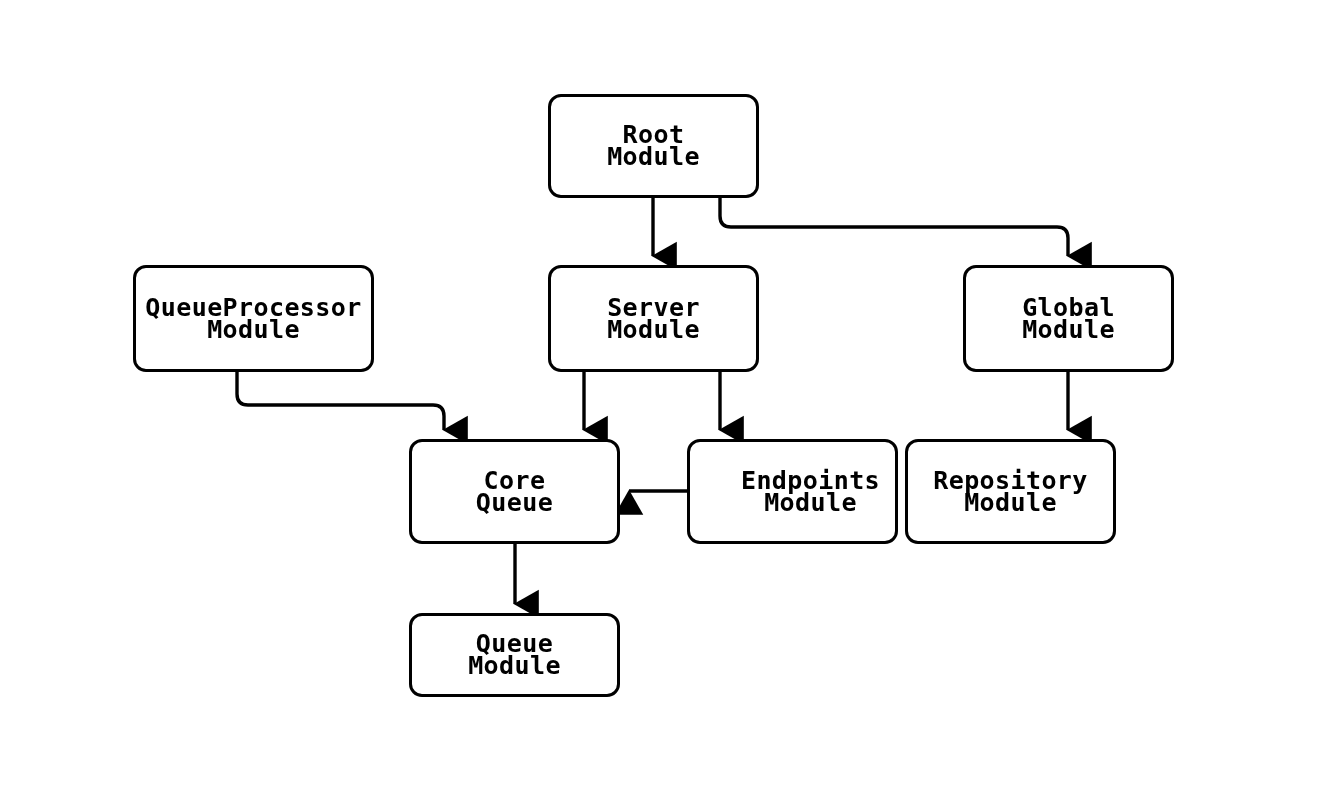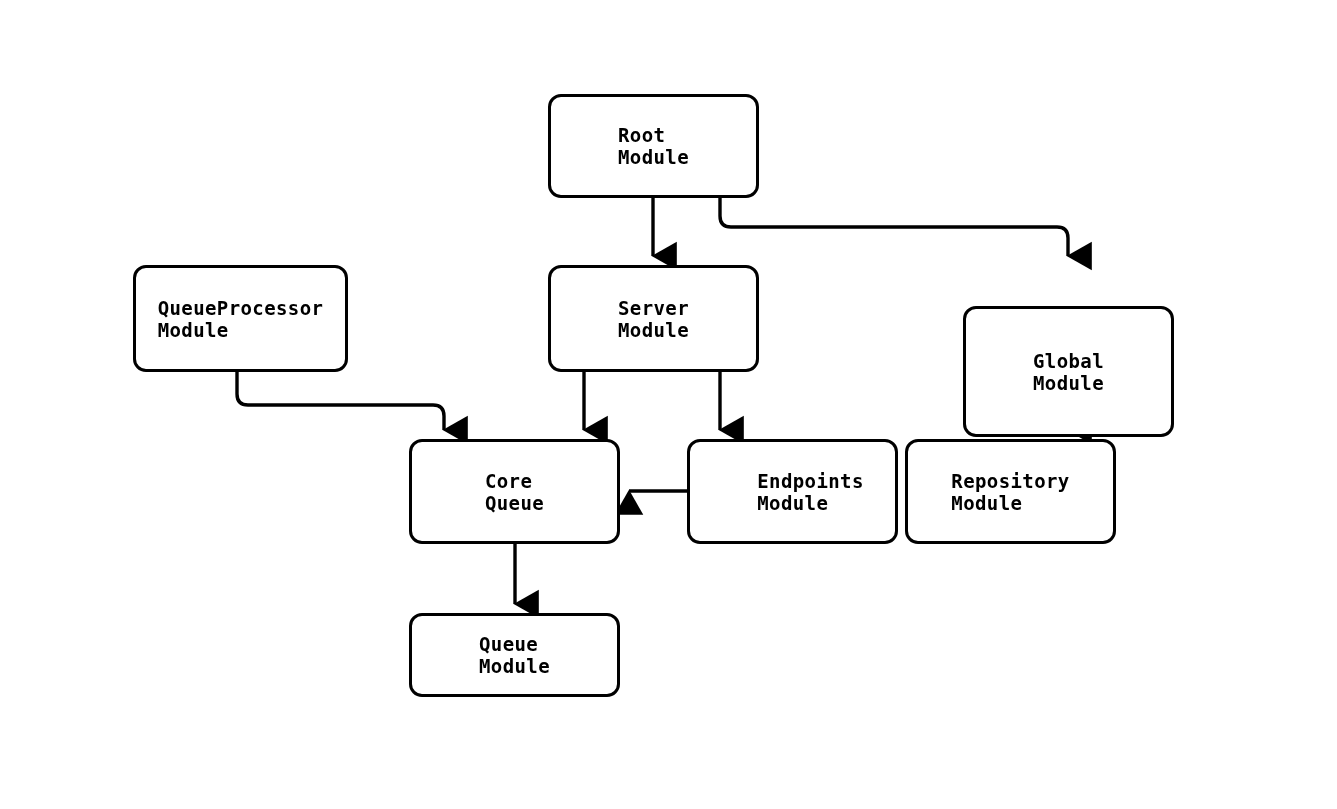--- a/index.html
+++ b/index.html
@@ -33,25 +33,25 @@
     background: #ffffff;
     border: 3.5px solid #000000;
     border-radius: 13px;
     display: flex;
     align-items: center;
     justify-content: center;
     z-index: 2;
   }
   .node-label {
     font-family: "DejaVu Sans Mono", "Liberation Mono", monospace;
-    font-size: 19px;
+    font-size: 25px;
     line-height: 22px;
     font-weight: 700;
     color: #000000;
-    text-align: left;
+    text-align: center;
     white-space: pre;
     letter-spacing: 0.4px;
   }
 </style>
 </head>
 <body>
 
 <div id="diagram-root">
 
   <svg id="edge-layer" width="1337" height="809" viewBox="0 0 1337 809" xmlns="http://www.w3.org/2000/svg">
@@ -70,31 +70,31 @@
         <path d="M 1068 372 L 1068 430" marker-end="url(#arrowhead-down)"></path>
         <path d="M 515 544 L 515 604" marker-end="url(#arrowhead-down)"></path>
       </g>
   </svg>
 
   <div class="node" style="left: 548px; top: 94px; width: 211px; height: 104px;">
     <span class="node-label">Root
 Module</span>
   </div>
 
-  <div class="node" style="left: 133px; top: 265px; width: 215px; height: 107px;">
+  <div class="node" style="left: 133px; top: 265px; width: 241px; height: 107px;">
     <span class="node-label">QueueProcessor
 Module</span>
   </div>
 
   <div class="node" style="left: 548px; top: 265px; width: 211px; height: 107px;">
     <span class="node-label">Server
 Module</span>
   </div>
 
-  <div class="node" style="left: 963px; top: 265px; width: 211px; height: 131px; margin-top: 41px;">
+  <div class="node" style="left: 963px; top: 265px; width: 211px; height: 107px;">
     <span class="node-label">Global
 Module</span>
   </div>
 
   <div class="node" style="left: 409px; top: 439px; width: 211px; height: 105px;">
     <span class="node-label">Core
 Queue</span>
   </div>
 
   <div class="node" style="left: 687px; top: 439px; width: 211px; height: 105px; padding-left: 36px;">

